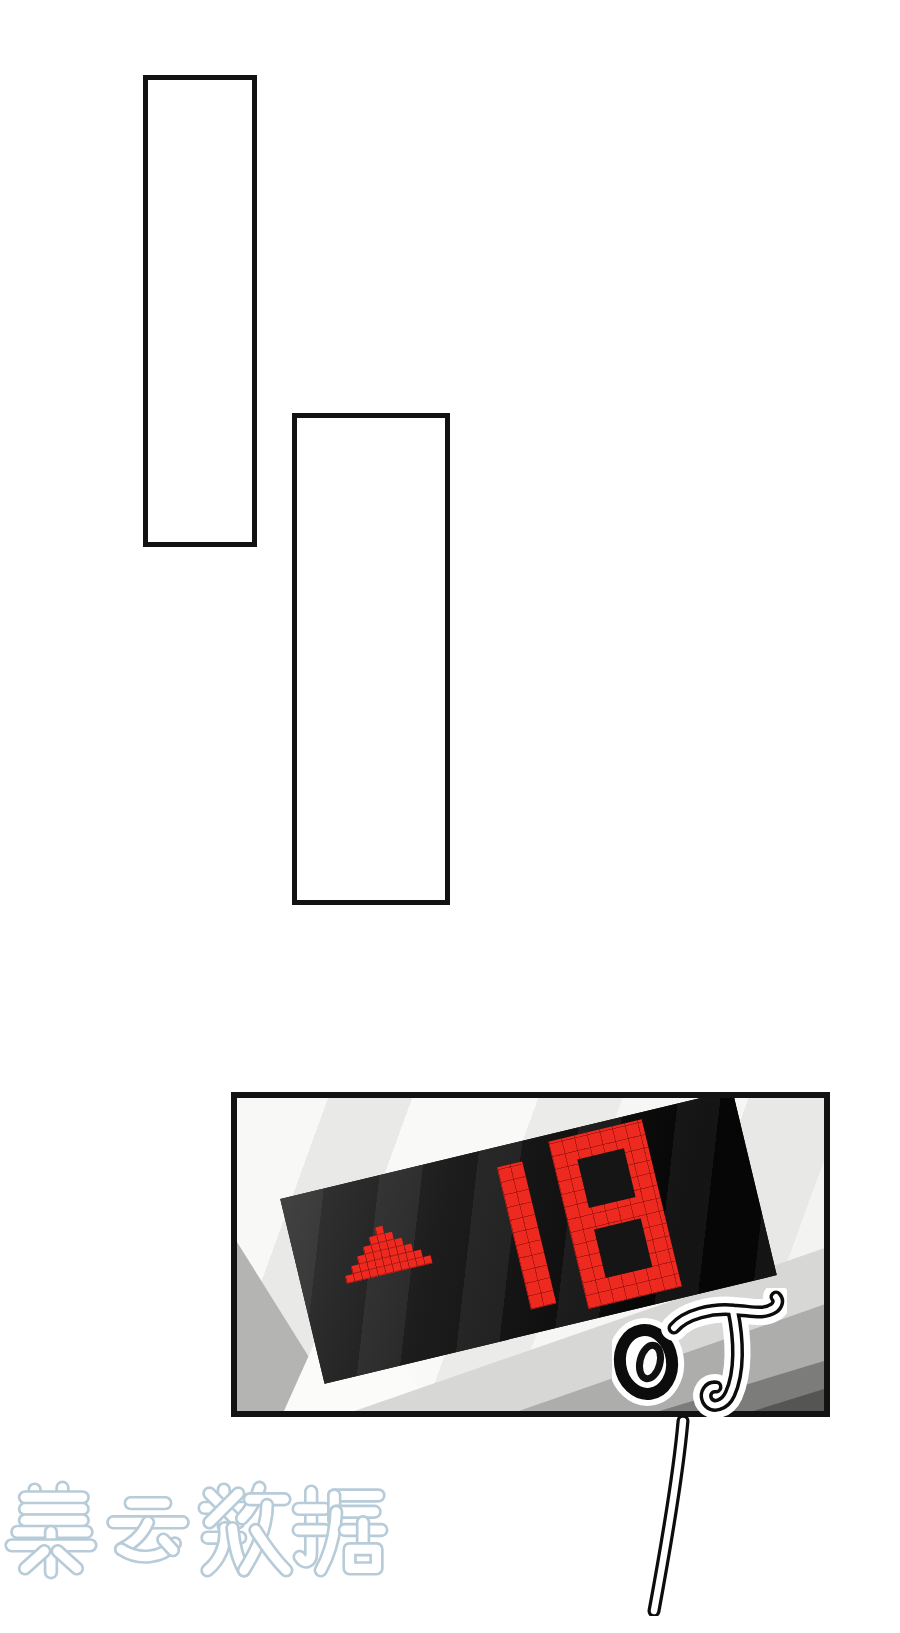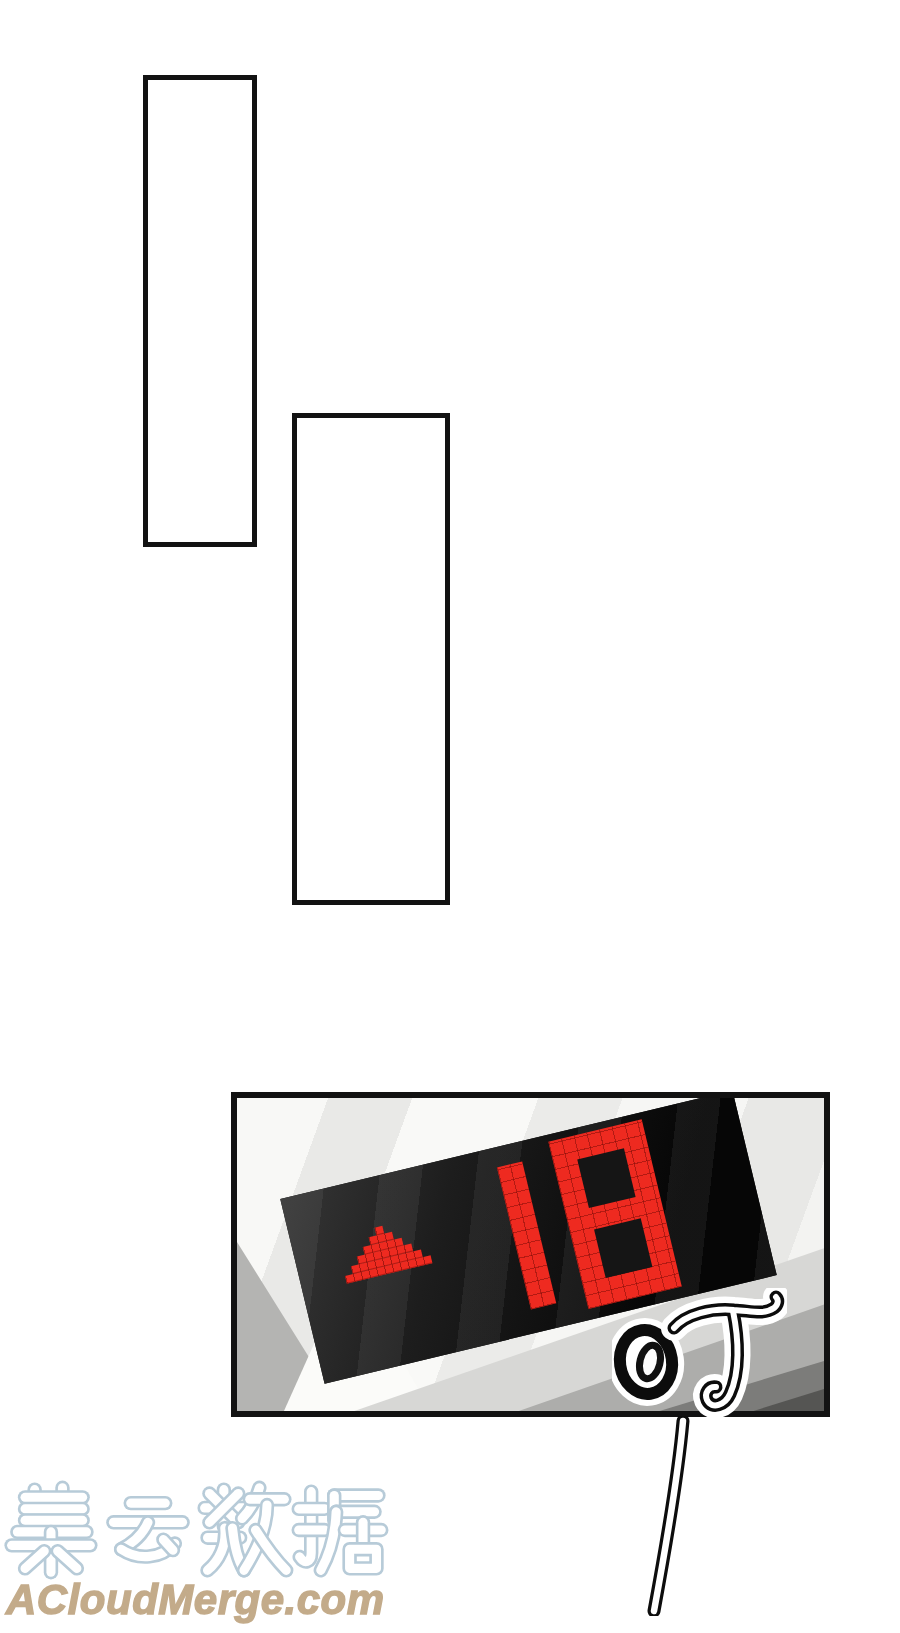--- a/index.html
+++ b/index.html
@@ -215,15 +215,14 @@
       <path d="M55,50 L93,50" stroke-width="15" stroke="#b7cbd8" fill="none"></path>
         <path d="M55,50 L93,50" stroke-width="9.5" stroke="#ffffff" fill="none"></path>
       <path d="M74,42 L74,62" stroke-width="15" stroke="#b7cbd8" fill="none"></path>
         <path d="M74,42 L74,62" stroke-width="9.5" stroke="#ffffff" fill="none"></path>
       <path d="M60,70 L88,70 L88,90 L60,90 Z" stroke-width="15" stroke="#b7cbd8" fill="none"></path>
         <path d="M60,70 L88,70 L88,90 L60,90 Z" stroke-width="9.5" stroke="#ffffff" fill="none"></path>
     </g>
   </svg>
   <span class="sr">集云数据</span>
 
-  <div class="wm-url">ACloudMerge.com</div>
 
 </div>
 
 </body></html>

